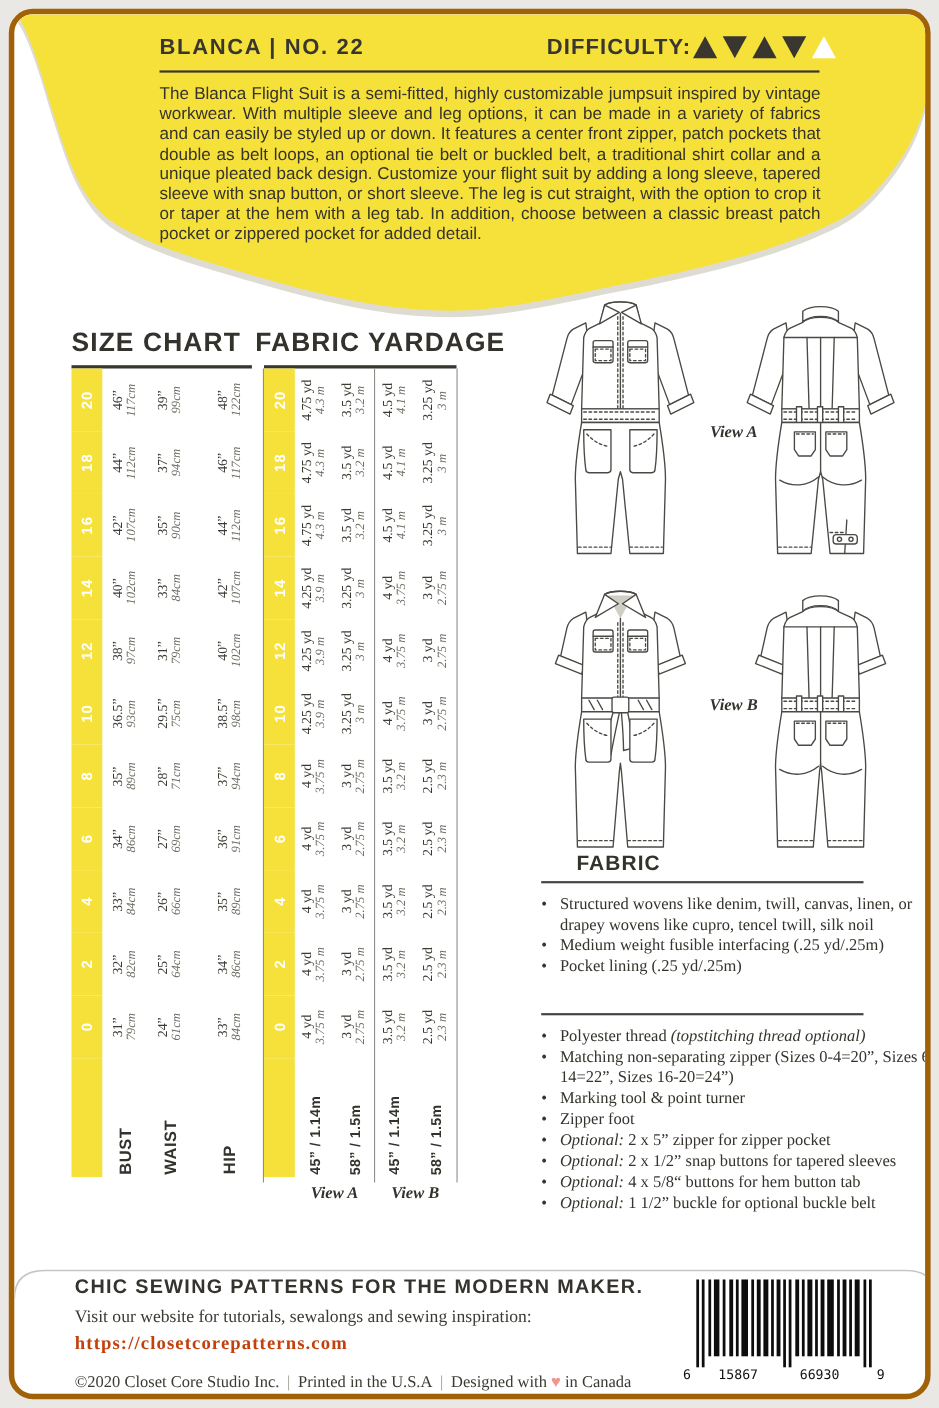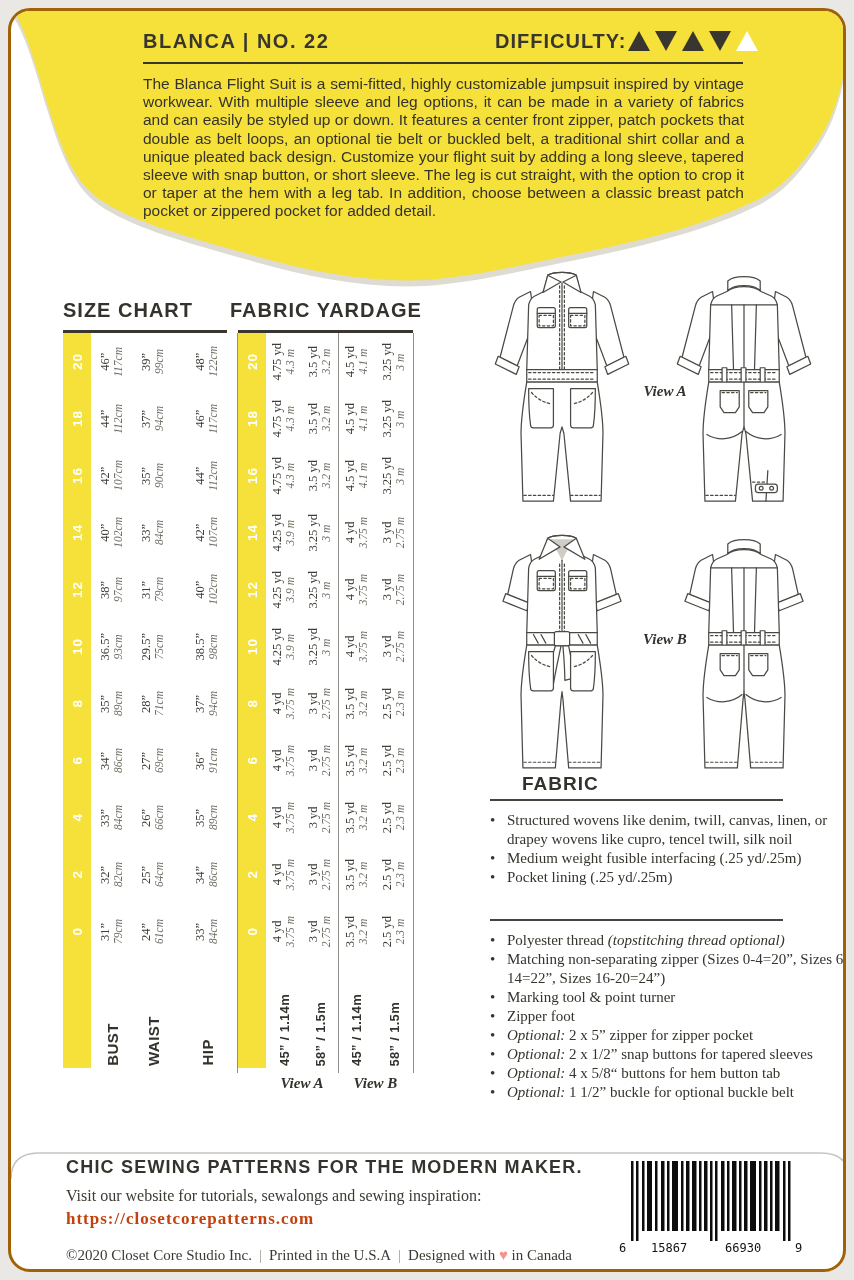--- a/index.html
+++ b/index.html
@@ -1,36 +1,36 @@
 <!DOCTYPE html>
 <html><head>
 <meta charset="utf-8">
 <style>
   html,body{margin:0;padding:0;}
   body{width:854px;height:1280px;background:#e9e8e5;font-family:"Liberation Sans",sans-serif;}
   .card{position:absolute;left:8px;top:8px;width:838px;height:1264px;background:#fff;
-        border:3px solid #a16207;border-radius:22px;overflow:hidden;box-sizing:border-box;}
+        border:5px solid #a16207;border-radius:22px;overflow:hidden;box-sizing:border-box;}
   .abs{position:absolute;}
   :root{--ink:#38362f;--yellow:#f6e13a;--gray:#6e6c62;}
 
   
   .banner-svg{left:0;top:0;width:838px;height:300px;}
   .brand{left:132px;top:19px;font-size:20px;font-weight:bold;letter-spacing:1.5px;color:var(--ink);}
   .difficulty{left:484px;top:19px;font-size:20px;font-weight:bold;letter-spacing:1px;color:var(--ink);}
   .tris{left:617px;top:20px;display:flex;gap:5px;}
   .tri{width:0;height:0;}
   .tri.up{border-left:11px solid transparent;border-right:11px solid transparent;border-bottom:20px solid var(--ink);}
   .tri.down{border-left:11px solid transparent;border-right:11px solid transparent;border-top:20px solid var(--ink);}
   .tri.up.w{border-bottom-color:#fff;}
   .hdr-rule{left:132px;top:51px;width:600px;height:0;border-top:2.5px solid var(--ink);}
   .desc{left:132px;top:64px;width:601px;font-family:Liberation Sans, sans-serif;font-size:15.5px;
         line-height:18.2px;color:#35332c;text-align:justify;}
 
   
-  .tbl-title{font-size:20px;font-weight:bold;letter-spacing:1px;color:#33322c;line-height:22px;}
+  .tbl-title{font-size:24px;font-weight:bold;letter-spacing:1px;color:#33322c;line-height:22px;}
   .tbl{margin-top:9px;border-top:3px solid var(--ink);}
   .sc-row{display:flex;height:57px;}
   .cell{display:flex;align-items:center;justify-content:center;}
   .rot{display:inline-block;writing-mode:vertical-rl;text-orientation:mixed;transform:rotate(180deg);white-space:nowrap;}
   .c-size{width:28px;background:var(--yellow);}
   .c-val{width:42px;}
   .c-w{width:40px;}
   .c-hip{width:40px;margin-left:14px;}
   .y-val{width:36px;}
   .y-val2{width:37px;}

